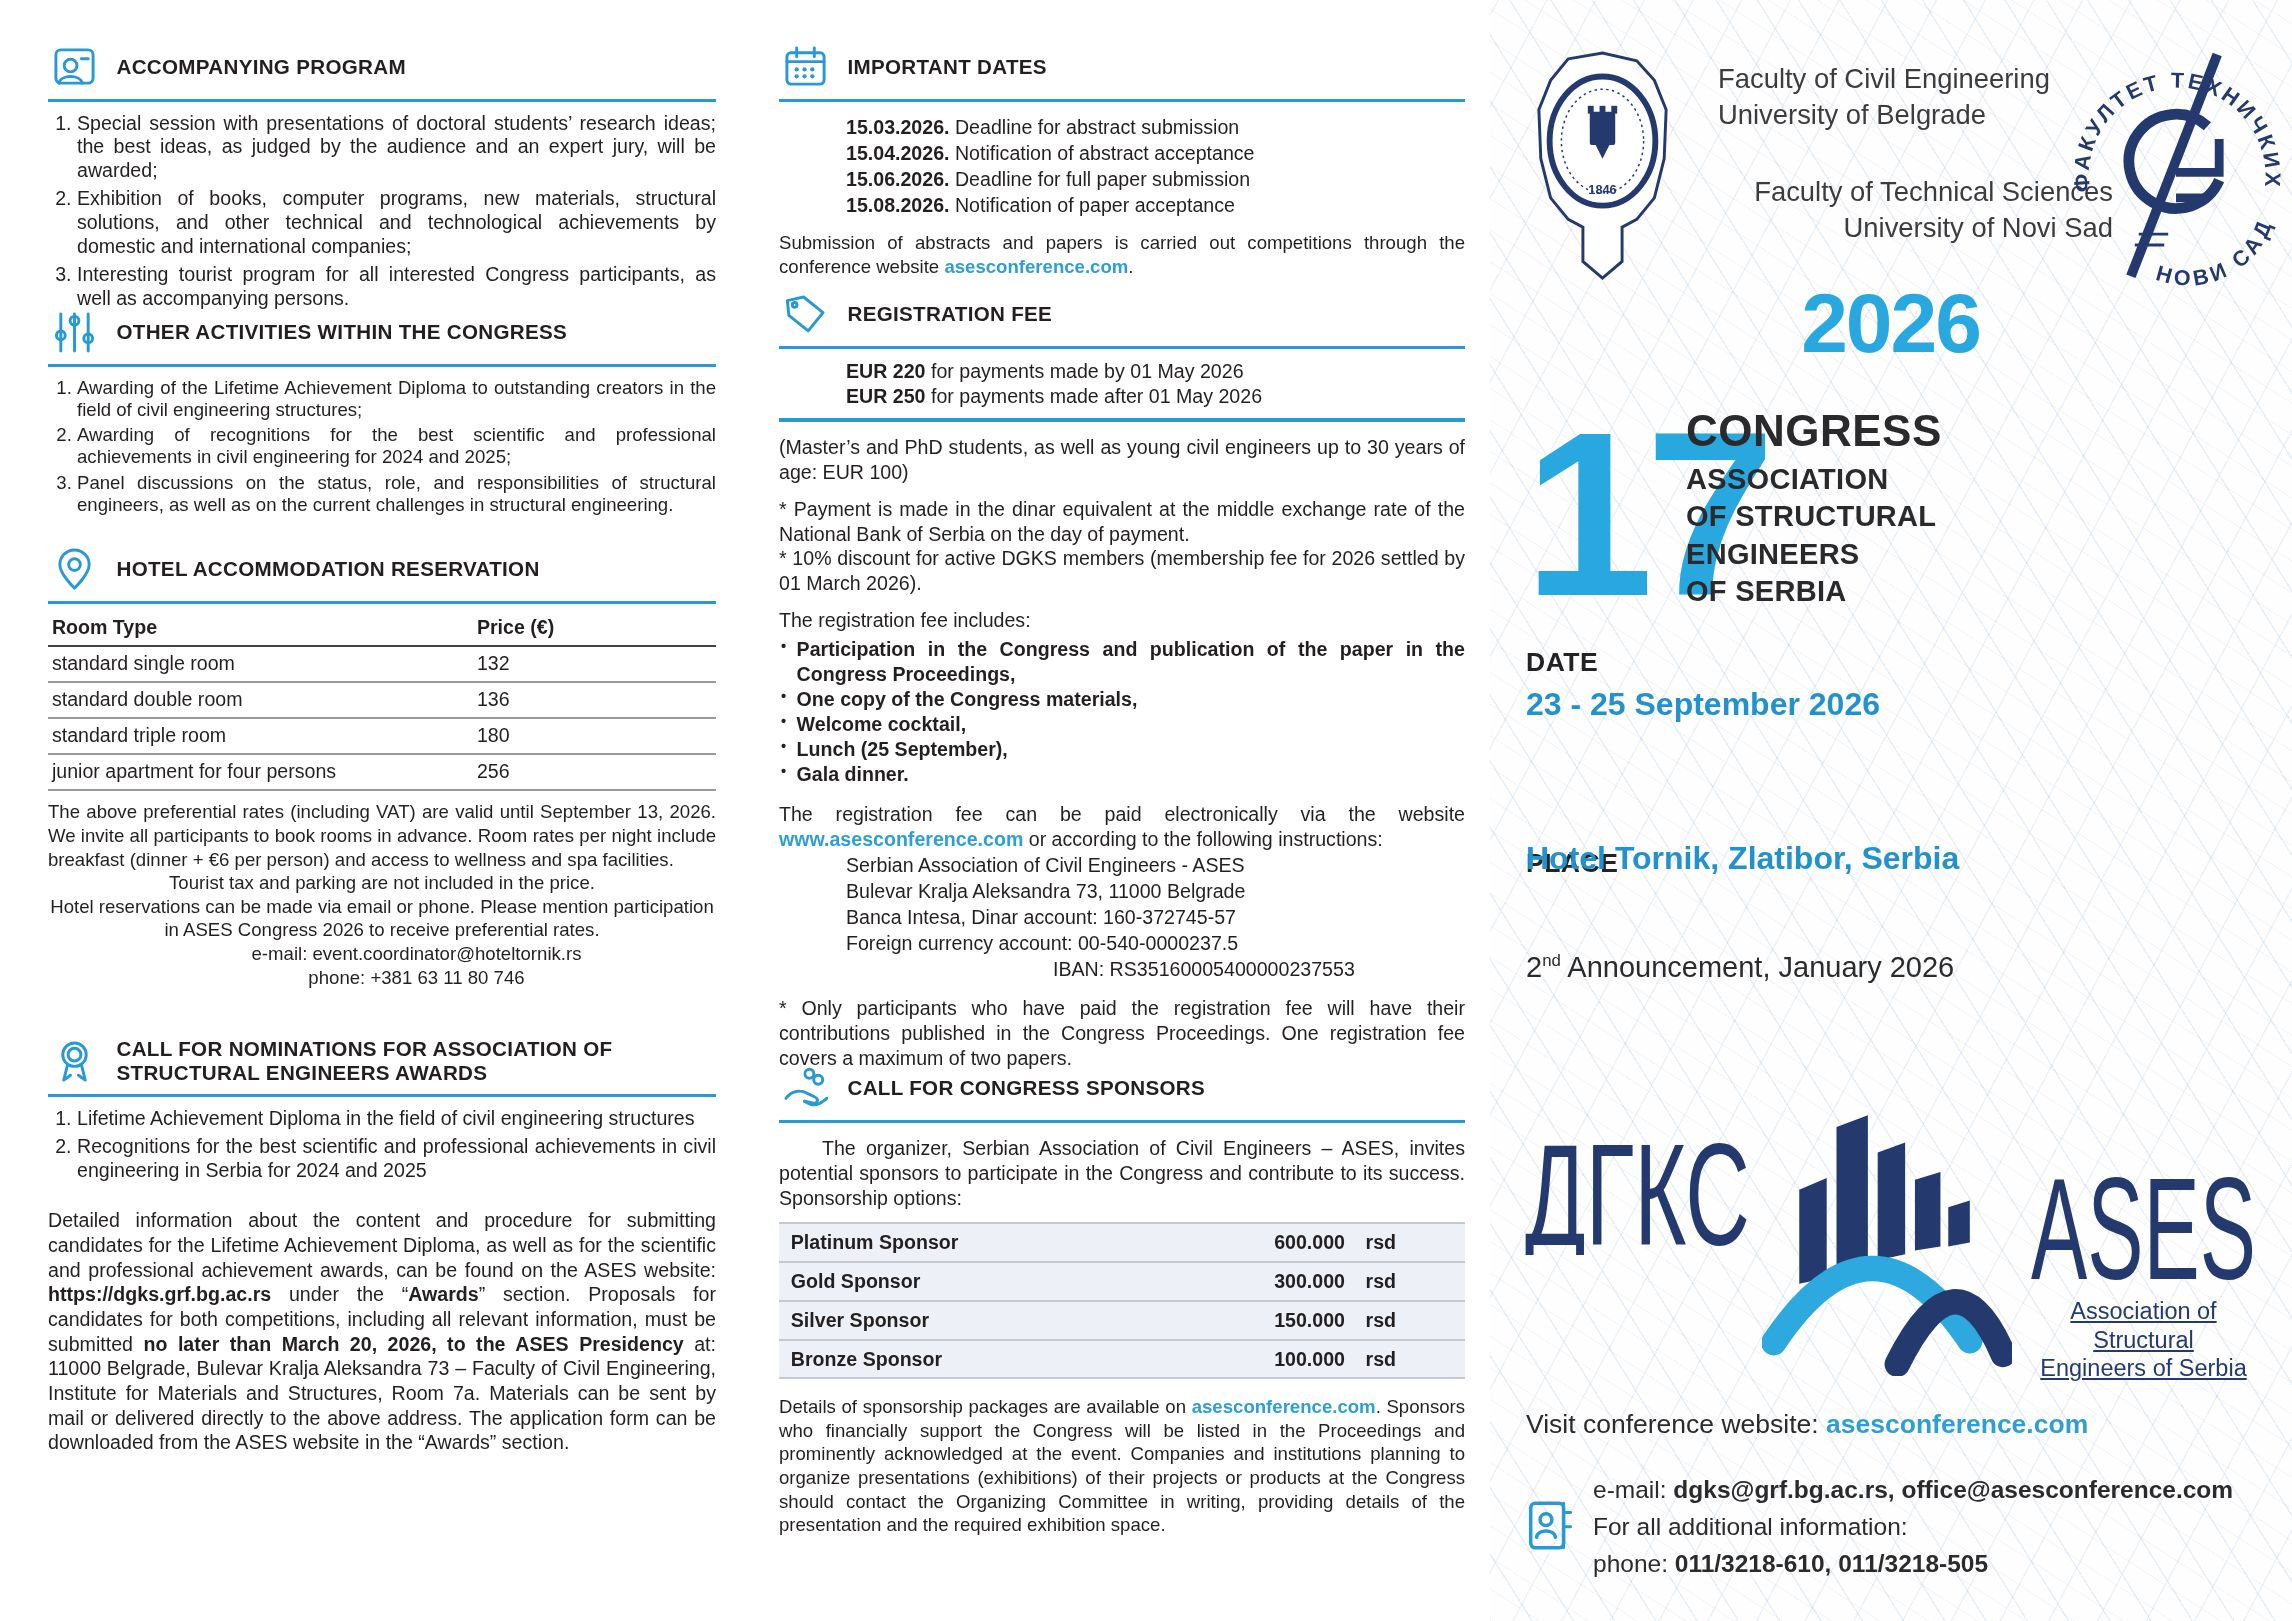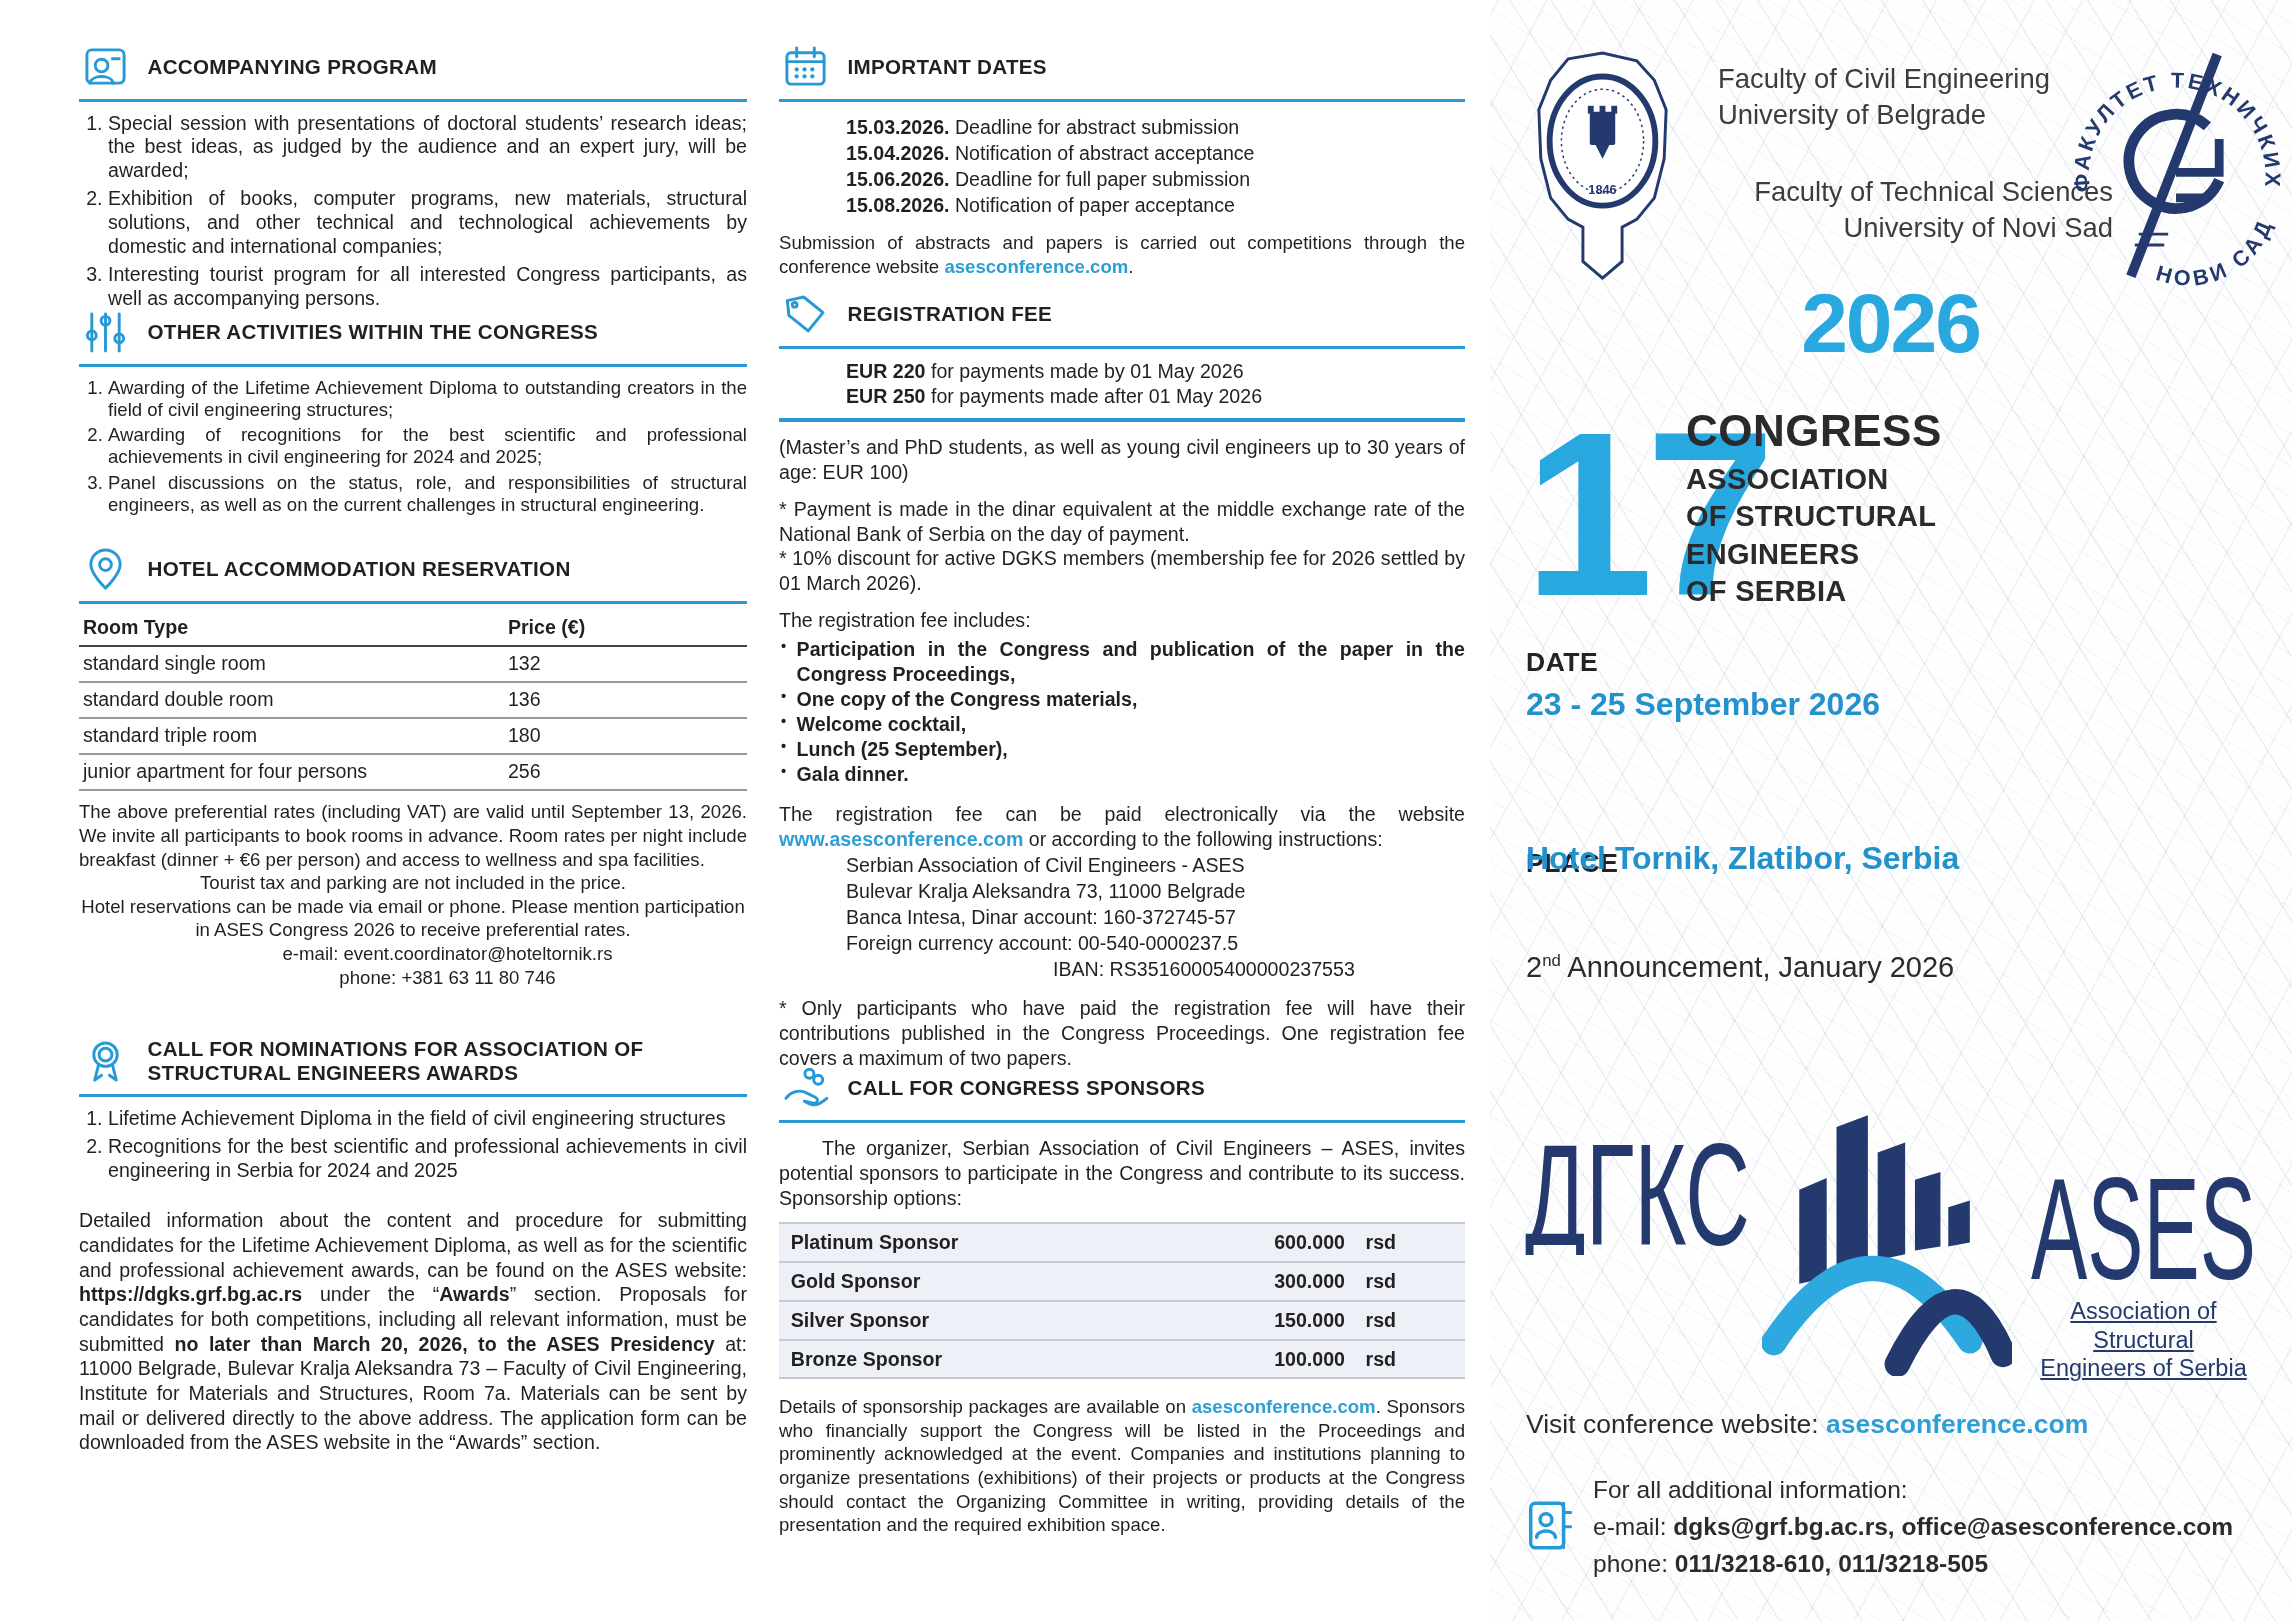--- a/index.html
+++ b/index.html
@@ -13,21 +13,21 @@
   *{margin:0;padding:0;box-sizing:border-box;}
   html,body{width:2293px;height:1621px;}
   body{
     font-family:"Liberation Sans",sans-serif;
     color:var(--ink);
     background:#ffffff;
     position:relative;
     overflow:hidden;
   }
   .col{position:absolute;top:0;height:1621px;}
-  .col-left{left:79px;width:668px;}
+  .col-left{left:48px;width:668px;}
   .col-mid{left:779px;width:686px;}
   .sec{position:absolute;left:0;width:100%;}
   
   .shead{
     display:flex;align-items:center;gap:19.6px;
     border-bottom:3.9px solid var(--accent);
     padding:2px 0 8.8px 3.9px;
   }
   .shead .ic{flex:0 0 45px;height:45px;}
   .shead h2{
@@ -403,18 +403,18 @@
   <div class="abs visit" style="left:36px;top:1409px;"><span>Visit conference website: </span><span class="lnk">asesconference.com</span></div>
 
   <svg class="abs icon" style="left:36px;top:1498px;" width="47" height="55" viewBox="0 0 40 46">
     <rect x="4" y="4" width="28" height="38" rx="4"></rect>
     <path d="M32,4 v38" stroke-width="2.5"></path>
     <path d="M34,12 h4 M34,24 h4" stroke-width="2.5"></path>
     <circle cx="17" cy="18" r="5"></circle>
     <path d="M9,33 c1,-7 15,-7 16,0"></path>
   </svg>
   <div class="abs info" style="left:103px;top:1472px;">
+    <div><span>e-mail: </span><span class="b">dgks@grf.bg.ac.rs, office@asesconference.com</span></div>
     <div>For all additional information:</div>
-    <div><span>e-mail: </span><span class="b">dgks@grf.bg.ac.rs, office@asesconference.com</span></div>
     <div><span>phone: </span><span class="b">011/3218-610, 011/3218-505</span></div>
   </div>
 </aside>
 
 
 </body></html>

